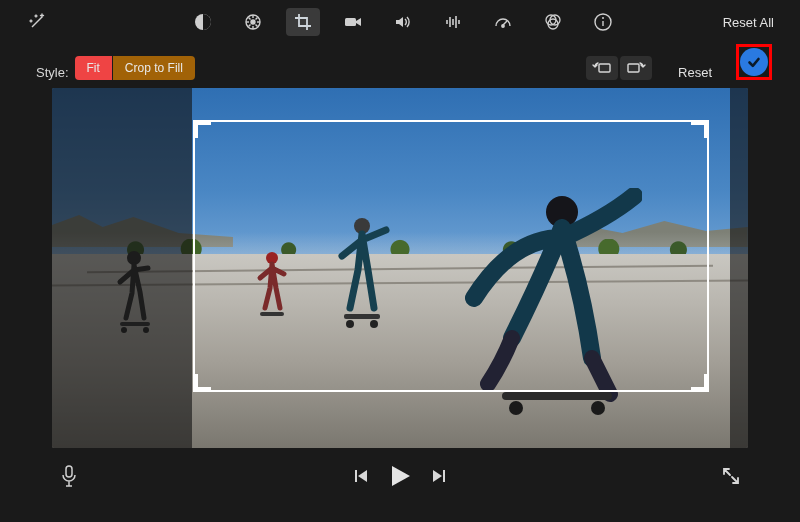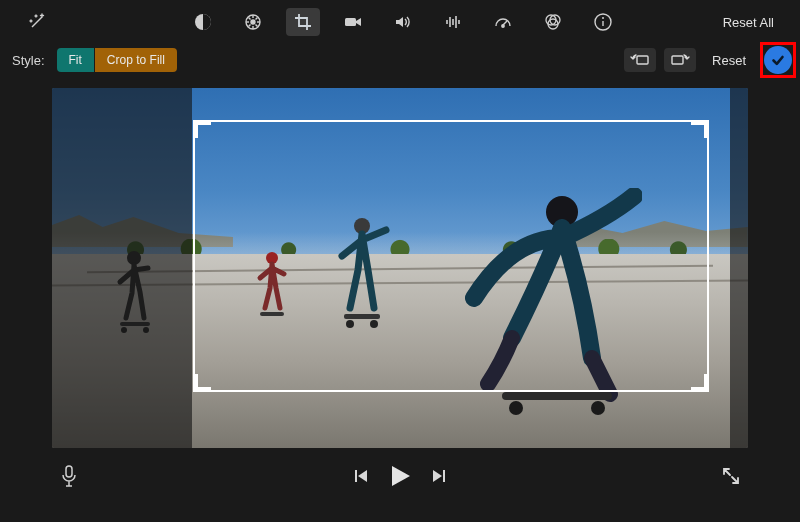--- a/index.html
+++ b/index.html
@@ -1,29 +1,29 @@
 <!DOCTYPE html>
 <html><head>
 <meta charset="utf-8">
 <style>
   html,body{margin:0;padding:0;width:800px;height:522px;background:#1a1a1a;font-family:-apple-system,Helvetica,Arial,sans-serif;color:#d8d8d8;overflow:hidden}
   .toolbar{height:40px;display:flex;align-items:center;padding:4px 20px 0 20px;box-sizing:border-box;gap:16px}
   .tb-spacer{flex:1}
   .tb-btn{width:34px;height:28px;display:flex;align-items:center;justify-content:center;border-radius:4px;color:#cfcfcf}
   .tb-btn.active{background:#3a3a3a}
   .tb-reset-all{font-size:13px;color:#e0e0e0;margin-left:10px;margin-right:6px}
-  .style-bar{height:40px;display:flex;align-items:center;padding:0 4px;box-sizing:border-box;gap:6px}
+  .style-bar{height:40px;display:flex;align-items:flex-end;padding:0 28px;box-sizing:border-box;}
   .style-label{font-size:13px;color:#d8d8d8;margin-left:8px;margin-right:6px}
   .seg{display:flex;border-radius:4px;overflow:hidden}
-  .seg button{border:none;background:#0f766e;color:#e8e8e8;font-size:12px;height:24px;padding:0 12px;cursor:pointer}
+  .seg button{border:none;background:#ef4444;color:#e8e8e8;font-size:12px;height:24px;padding:0 12px;cursor:pointer}
   .seg button+button{border-left:1px solid #1a1a1a}
   .seg button.sel{background:#a16207}
   .sb-spacer{flex:1}
   .rot-btn{width:32px;height:24px;background:#2f2f2f;border-radius:4px;display:flex;align-items:center;justify-content:center;margin-right:2px}
-  .reset-btn{font-size:13px;color:#e0e0e0;margin:0 8px}
+  .reset-btn{font-size:13px;color:#e0e0e0;margin:0 24px}
   .apply-wrap{border:3px solid #ff0000;padding:1px;display:flex;align-items:center;justify-content:center}
   .apply-btn{width:28px;height:28px;border-radius:50%;background:#2a7ae2;display:flex;align-items:center;justify-content:center}
   .viewer{position:relative;margin:8px 52px 0 52px;height:360px;border-radius:2px;overflow:hidden;background:#333}
   .scene{position:absolute;inset:0}
   .sky{position:absolute;left:0;right:0;top:0;height:48%;background:linear-gradient(#2f6fb3,#4a87c4 60%,#6fa2d4)}
   .haze{position:absolute;left:0;right:0;top:40%;height:12%;background:linear-gradient(rgba(200,210,220,0),rgba(210,215,218,.55))}
   .mtn{position:absolute;top:33%;height:40px}
   .mtn.l{left:0;width:26%}
   .mtn.r{right:0;width:30%}
   .mtn svg{width:100%;height:100%;display:block}

